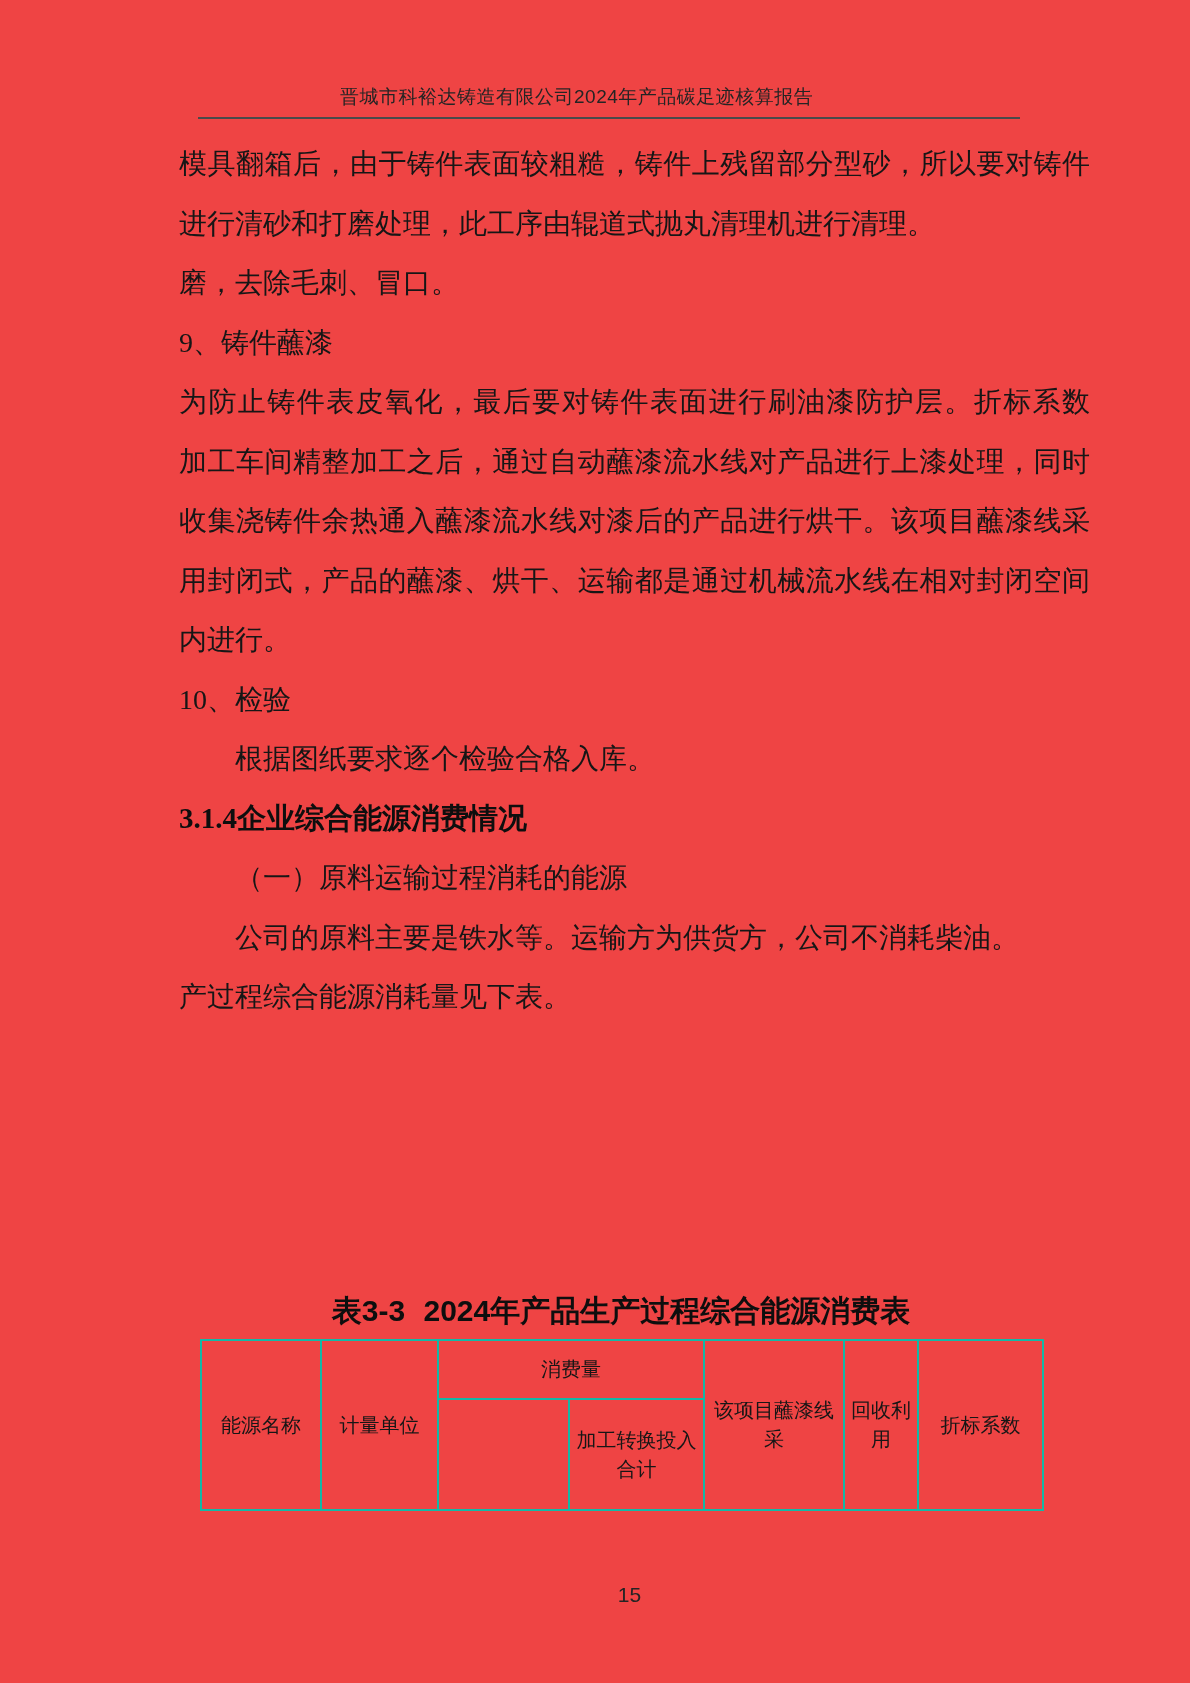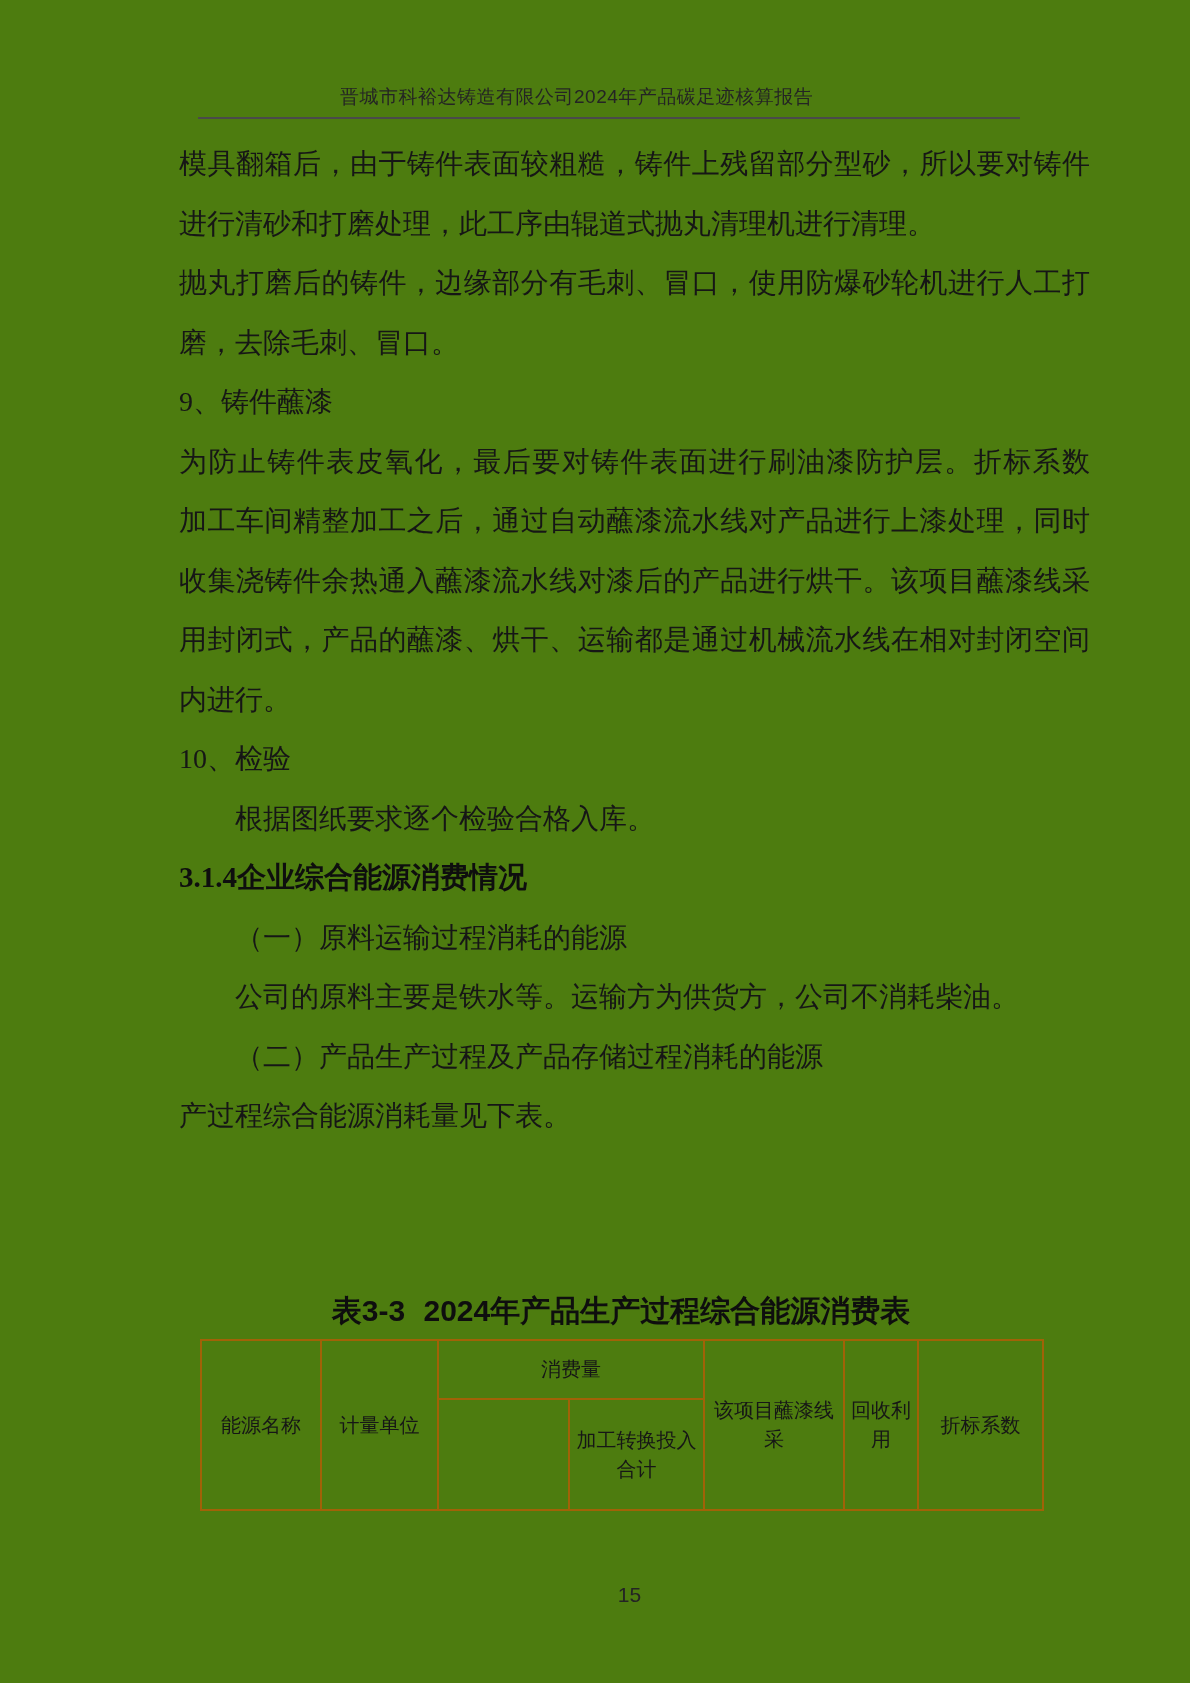--- a/index.html
+++ b/index.html
@@ -1,19 +1,19 @@
 <!DOCTYPE html>
 <html><head>
 <meta charset="utf-8">
 <style>
   html,body{margin:0;padding:0;background:#e8e8e8;}
   .page{
     position:relative;
     width:1190px;height:1683px;
-    background:#4d7c0f;
+    background:#ef4444;
     margin:0 auto;
     overflow:hidden;
     font-family:"Liberation Sans",sans-serif;
     color:#1c1c1c;
   }
   .header-title{
     position:absolute;left:340px;top:85px;
     font-size:19px;line-height:24px;letter-spacing:0.5px;
     color:#242424;white-space:nowrap;
   }
@@ -41,21 +41,21 @@
     position:absolute;left:200px;top:1291px;width:842px;
     text-align:center;font-weight:700;font-size:30px;line-height:40px;
     color:#0e0e0e;word-spacing:10px;white-space:nowrap;
   }
   table.energy{
     position:absolute;left:200px;top:1339px;
     border-collapse:collapse;table-layout:fixed;
     width:842px;
   }
   table.energy td{
-    border:2px solid #a16207;
+    border:2px solid #14b8a6;
     text-align:center;vertical-align:middle;
     font-size:20px;line-height:29px;
     padding:14px 2px;
     color:#161616;
     overflow:hidden;
   }
   tr.r1{height:57px;}
   tr.r2{height:111px;}
   .page-number{
     position:absolute;left:174px;top:1583px;width:911px;
@@ -67,34 +67,32 @@
 
 <div class="page">
 
   <div class="header-title">晋城市科裕达铸造有限公司2024年产品碳足迹核算报告</div>
 
   <div class="header-rule"></div>
 
   <div class="body-text">
       <div class="line fill">模具翻箱后，由于铸件表面较粗糙，铸件上残留部分型砂，所以要对铸件</div>
       <div class="line">进行清砂和打磨处理，此工序由辊道式抛丸清理机进行清理。</div>
-      <div class="line fill">抛丸打磨后的铸件，边缘部分有毛刺、冒口，使用防爆砂轮机进行人工打</div>
       <div class="line">磨，去除毛刺、冒口。</div>
       <div class="line">9、铸件蘸漆</div>
       <div class="line fill">为防止铸件表皮氧化，最后要对铸件表面进行刷油漆防护层。折标系数</div>
       <div class="line fill">加工车间精整加工之后，通过自动蘸漆流水线对产品进行上漆处理，同时</div>
       <div class="line fill">收集浇铸件余热通入蘸漆流水线对漆后的产品进行烘干。该项目蘸漆线采</div>
       <div class="line fill">用封闭式，产品的蘸漆、烘干、运输都是通过机械流水线在相对封闭空间</div>
       <div class="line">内进行。</div>
       <div class="line">10、检验</div>
       <div class="line indent">根据图纸要求逐个检验合格入库。</div>
       <div class="line bold">3.1.4企业综合能源消费情况</div>
       <div class="line indent">（一）原料运输过程消耗的能源</div>
       <div class="line indent">公司的原料主要是铁水等。运输方为供货方，公司不消耗柴油。</div>
-      <div class="line indent">（二）产品生产过程及产品存储过程消耗的能源</div>
       <div class="line">产过程综合能源消耗量见下表。</div>
     </div>
 
   <div class="table-caption">表3-3 2024年产品生产过程综合能源消费表</div>
 
   <table class="energy">
     <colgroup>
       <col style="width:120px">
       <col style="width:117px">
       <col style="width:131px">

